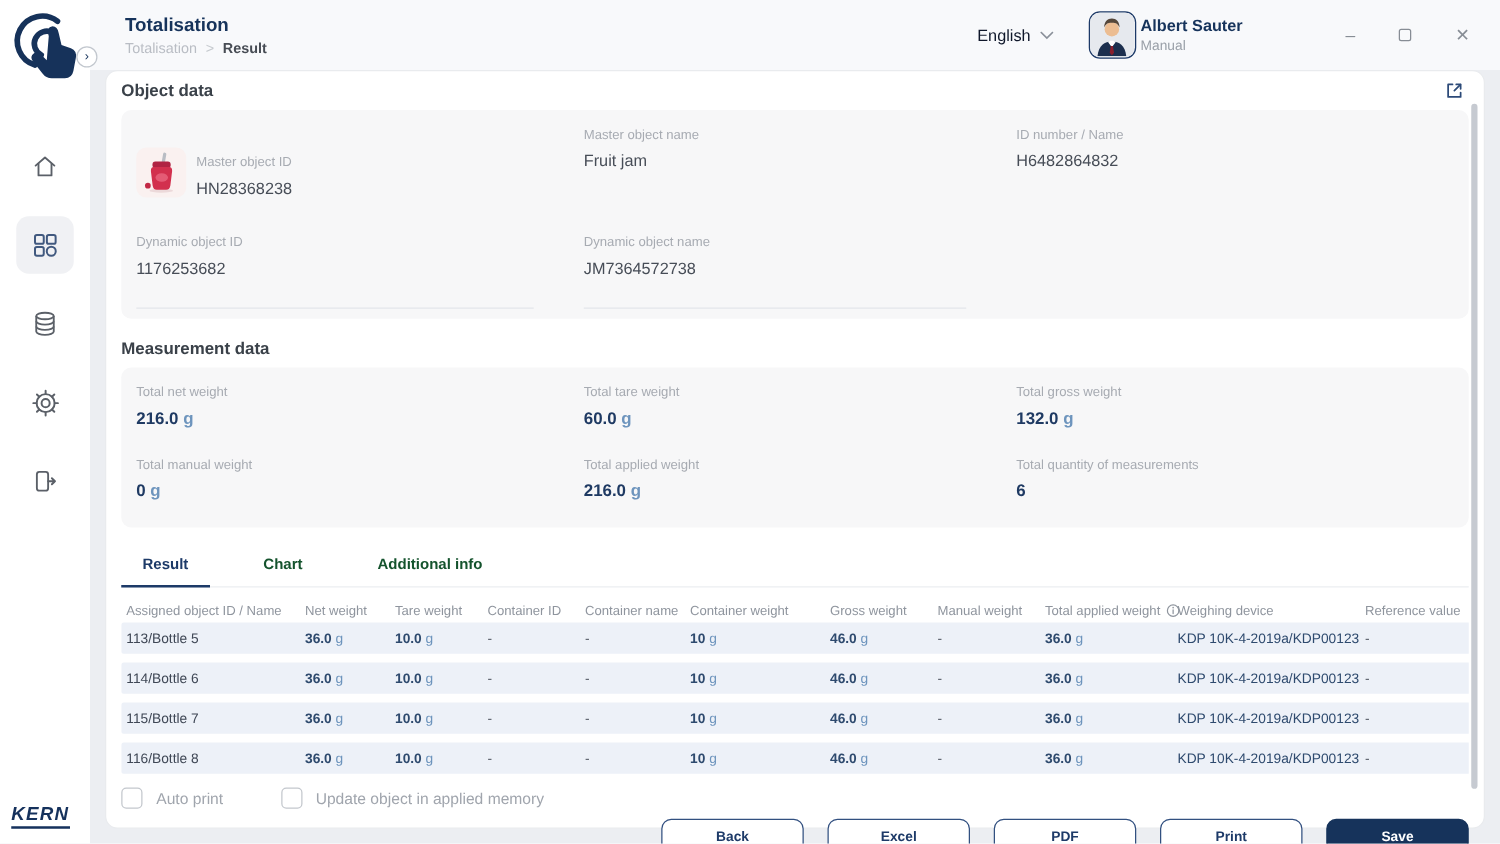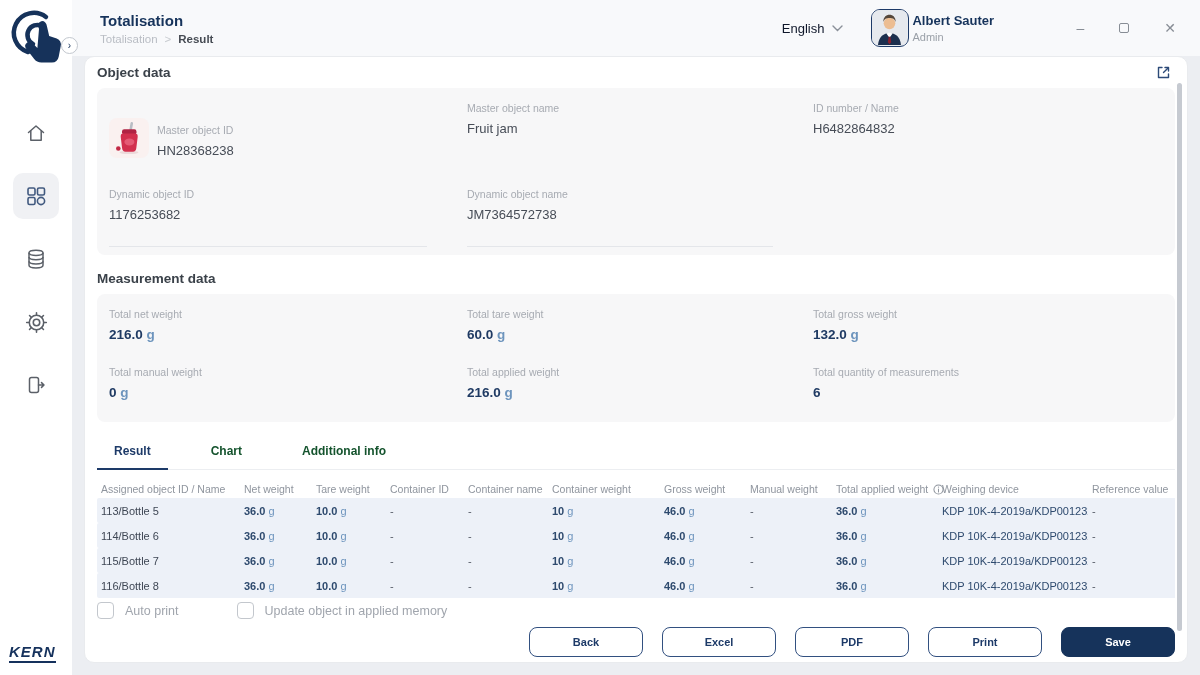--- a/index.html
+++ b/index.html
@@ -62,29 +62,29 @@
   .tab { padding:8px 17px 10px 17px; margin-right:26px; font-size:12px; font-weight:600; color:#14532d;
     cursor:pointer; border-bottom:2px solid transparent; margin-bottom:-1px; white-space:nowrap; }
   .tab.active { color:#1d3a68; border-bottom-color:#1d3a68; }
 
   
   .table-wrap { overflow:hidden; width:100%; }
   .trow { display:grid; grid-template-columns:143px 72px 74px 78px 84px 112px 86px 86px 106px 150px 110px; width:1101px; }
   .thead { padding:13px 0 1px 0; }
   .thead .th { font-size:10.5px; color:#8f959e; white-space:nowrap; padding-left:4px; }
   .info-ic { display:inline-block; margin-left:5px; vertical-align:-2px; }
-  .row { background:#edf1f8; border-radius:2px; height:25px; align-items:center; font-size:11px; }
+  .row { background:#edf1f8; border-radius:2px; height:25px; align-items:center; margin-bottom:7px; font-size:11px; }
   .row > div { white-space:nowrap; overflow:hidden; padding-left:4px; color:#3f4755; }
   .row .num { color:#2e4a6e; font-weight:600; }
   .row .num .unit { font-weight:400; }
   .row .dash { color:#555b66; }
   .row .device { color:#2e4a6e; }
 
   
-  .opts { display:flex; gap:58px; margin-top:4px; }
+  .opts { display:flex; gap:46px; margin-top:4px; }
   .chk { display:flex; align-items:center; cursor:pointer; }
   .chk .box { width:17px; height:17px; border:1.5px solid #c3c7cd; border-radius:4px; background:#fff; margin-right:11px; }
   .chk .lbl { font-size:12.5px; color:#a0a5ad; }
   .btn-row { display:flex; justify-content:flex-end; gap:19px; margin-top:8px; }
   .btn { width:114px; height:30px; border-radius:8px; border:1px solid #325080; background:#fff;
     color:#1d3a68; font-size:11px; font-weight:700; font-family:"Liberation Sans", sans-serif; cursor:pointer; }
   .btn.primary { background:#16335b; border-color:#16335b; color:#fff; }
 </style>
 </head>
 <body>
@@ -163,21 +163,21 @@
           <rect width="38" height="38" fill="#e6e9ee"></rect>
           <circle cx="19" cy="14.5" r="6.3" fill="#ecbd92"></circle>
           <path d="M12.3 13 c0-5 3-7.8 6.7-7.8 s6.7 2.8 6.7 7.8 c-1.6-3.2-2.7-4.2-6.7-4.2 s-5.1 1-6.7 4.2z" fill="#55473a"></path>
           <path d="M6.5 38 c1-9.5 6.2-12.8 12.5-12.8 s11.5 3.3 12.5 12.8z" fill="#1c2f4e"></path>
           <path d="M15.8 25.8 l3.2 4.4 3.2-4.4 c-1.2-1.6-5.2-1.6-6.4 0z" fill="#fff"></path>
           <path d="M18.1 29 h1.8 l1 6 -1.9 2.2 -1.9-2.2z" fill="#8a1f2d"></path>
         </svg>
       </div>
       <div class="user-block">
         <div class="user-name">Albert Sauter</div>
-        <div class="user-role">Admin</div>
+        <div class="user-role">Manual</div>
       </div>
       <div class="win-controls">
         <span>–</span>
         <span class="wc-max"></span>
         <span>✕</span>
       </div>
     </div>
   </header>
 
   <main class="card">

